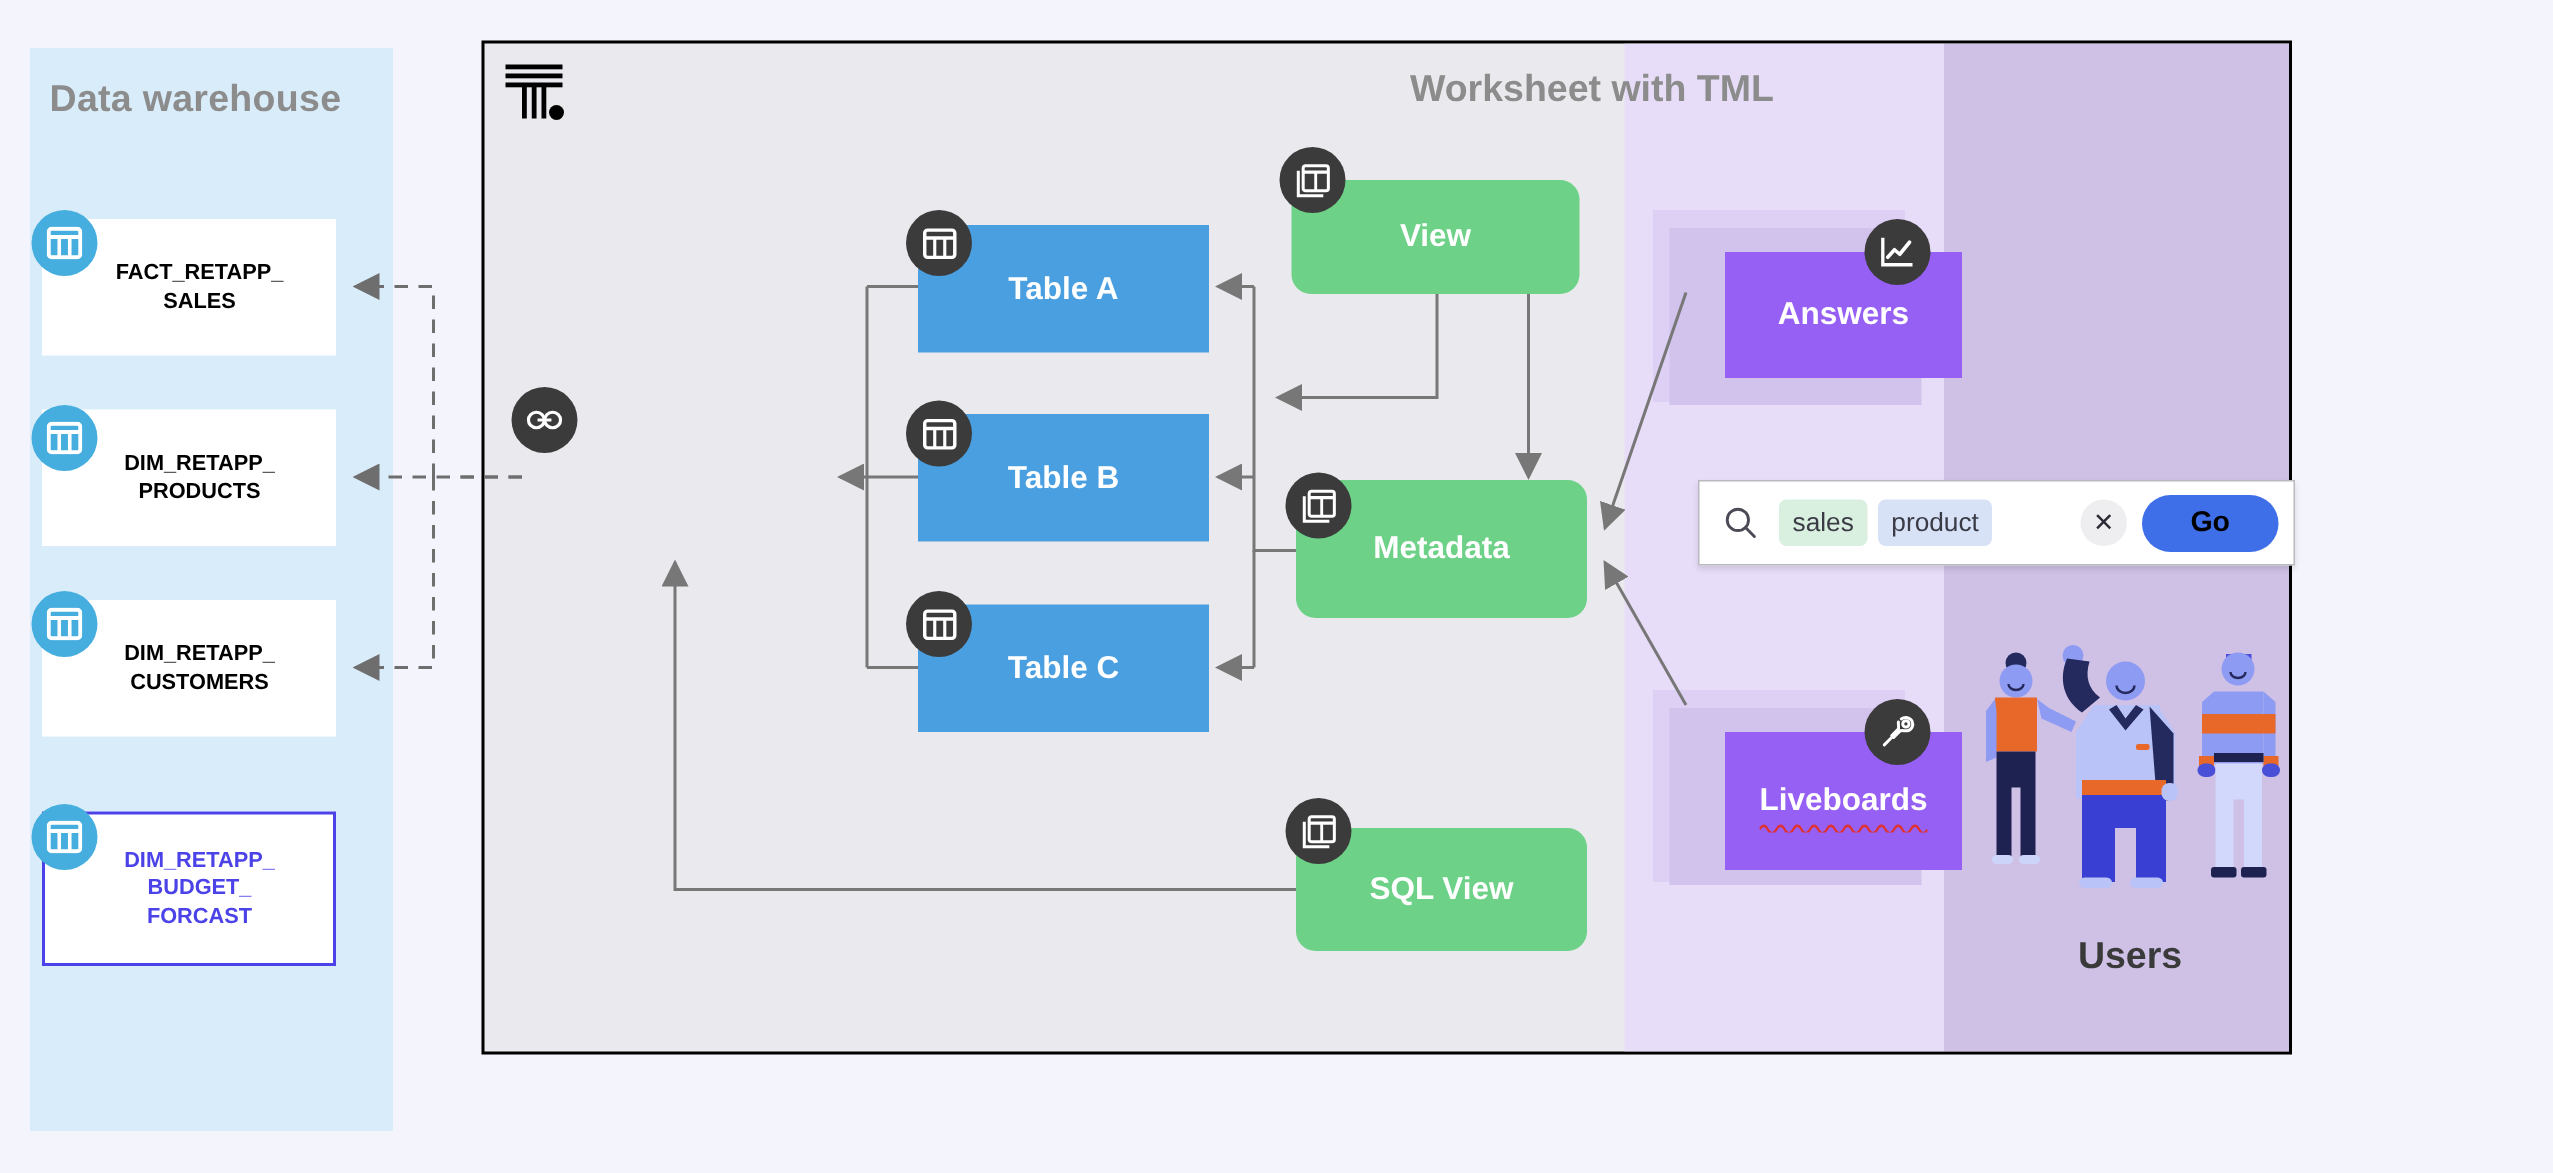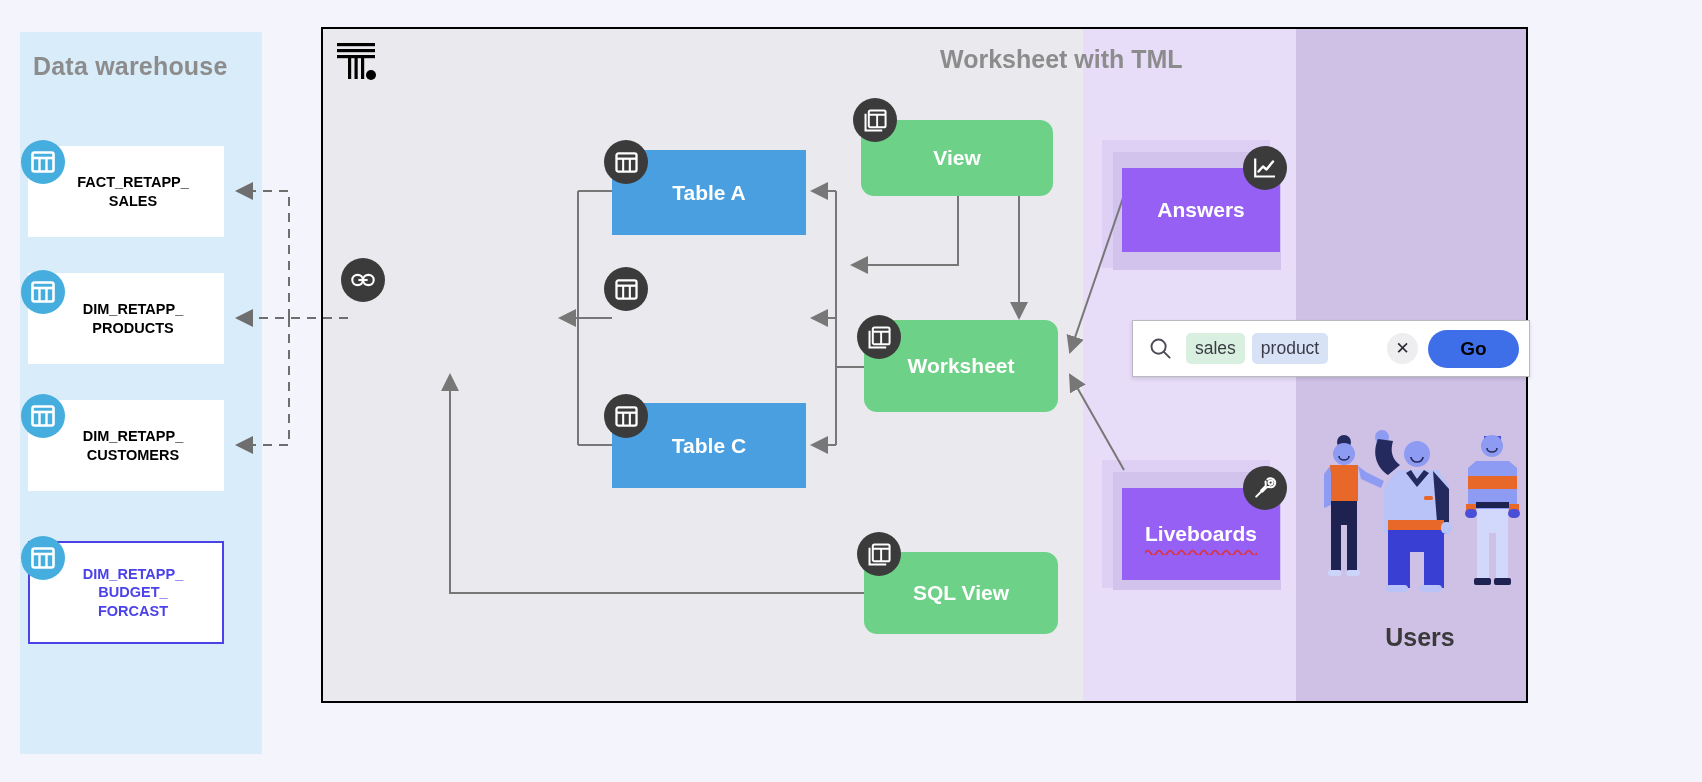--- a/index.html
+++ b/index.html
@@ -122,21 +122,21 @@
     align-items: center;
     justify-content: center;
     color: #fff;
     font-weight: bold;
     text-align: center;
     z-index: 3;
   }
   .node-blue  { background: #4a9fe0; font-size: 21px; }
   .node-indigo{ background: #4a45ef; font-size: 21px; }
   .node-green { background: #6ed188; font-size: 21px; border-radius: 13px; }
-  .node-purple{ background: #9760f4; font-size: 21px; }
+  .node-purple{ background: #9760f4; font-size: 21px; margin-left: 28px; }
 
   .badge {
     position: absolute;
     width: 44px;
     height: 44px;
     border-radius: 50%;
     background: #3c3b3b;
     display: flex;
     align-items: center;
     justify-content: center;
@@ -371,20 +371,23 @@
   </div>
   <div class="badge" style="left:604px; top:140px;">
     <svg width="23" height="21" viewBox="0 0 24 22">
         <rect x="1.5" y="1.5" width="21" height="19" rx="2" fill="none" stroke="#fff" stroke-width="2.4"></rect>
         <line x1="1.5" y1="7" x2="22.5" y2="7" stroke="#fff" stroke-width="2.4"></line>
         <line x1="8.5" y1="7" x2="8.5" y2="20.5" stroke="#fff" stroke-width="2.2"></line>
         <line x1="15.5" y1="7" x2="15.5" y2="20.5" stroke="#fff" stroke-width="2.2"></line>
       </svg>
   </div>
 
+  <div class="node node-blue" style="left:612px; top:276px; width:194px; height:85px;">
+    <span>Table B</span>
+  </div>
   <div class="badge" style="left:604px; top:267px;">
     <svg width="23" height="21" viewBox="0 0 24 22">
         <rect x="1.5" y="1.5" width="21" height="19" rx="2" fill="none" stroke="#fff" stroke-width="2.4"></rect>
         <line x1="1.5" y1="7" x2="22.5" y2="7" stroke="#fff" stroke-width="2.4"></line>
         <line x1="8.5" y1="7" x2="8.5" y2="20.5" stroke="#fff" stroke-width="2.2"></line>
         <line x1="15.5" y1="7" x2="15.5" y2="20.5" stroke="#fff" stroke-width="2.2"></line>
       </svg>
   </div>
 
   <div class="node node-blue" style="left:612px; top:403px; width:194px; height:85px;">
@@ -405,21 +408,21 @@
   <div class="badge" style="left:853px; top:98px;">
     <svg width="23" height="23" viewBox="0 0 24 24">
       <rect x="5" y="1.5" width="17.5" height="17.5" rx="1.6" fill="none" stroke="#fff" stroke-width="2.1"></rect>
       <line x1="5" y1="6" x2="22.5" y2="6" stroke="#fff" stroke-width="2.1"></line>
       <line x1="13.7" y1="6" x2="13.7" y2="19" stroke="#fff" stroke-width="2"></line>
       <path d="M1.6,5 L1.6,22.5 L19,22.5" fill="none" stroke="#fff" stroke-width="2.1"></path>
     </svg>
   </div>
 
   <div class="node node-green" style="left:864px; top:320px; width:194px; height:92px;">
-    <span>Worksheet</span>
+    <span>Metadata</span>
   </div>
   <div class="badge" style="left:857px; top:315px;">
     <svg width="23" height="23" viewBox="0 0 24 24">
       <rect x="5" y="1.5" width="17.5" height="17.5" rx="1.6" fill="none" stroke="#fff" stroke-width="2.1"></rect>
       <line x1="5" y1="6" x2="22.5" y2="6" stroke="#fff" stroke-width="2.1"></line>
       <line x1="13.7" y1="6" x2="13.7" y2="19" stroke="#fff" stroke-width="2"></line>
       <path d="M1.6,5 L1.6,22.5 L19,22.5" fill="none" stroke="#fff" stroke-width="2.1"></path>
     </svg>
   </div>
 

